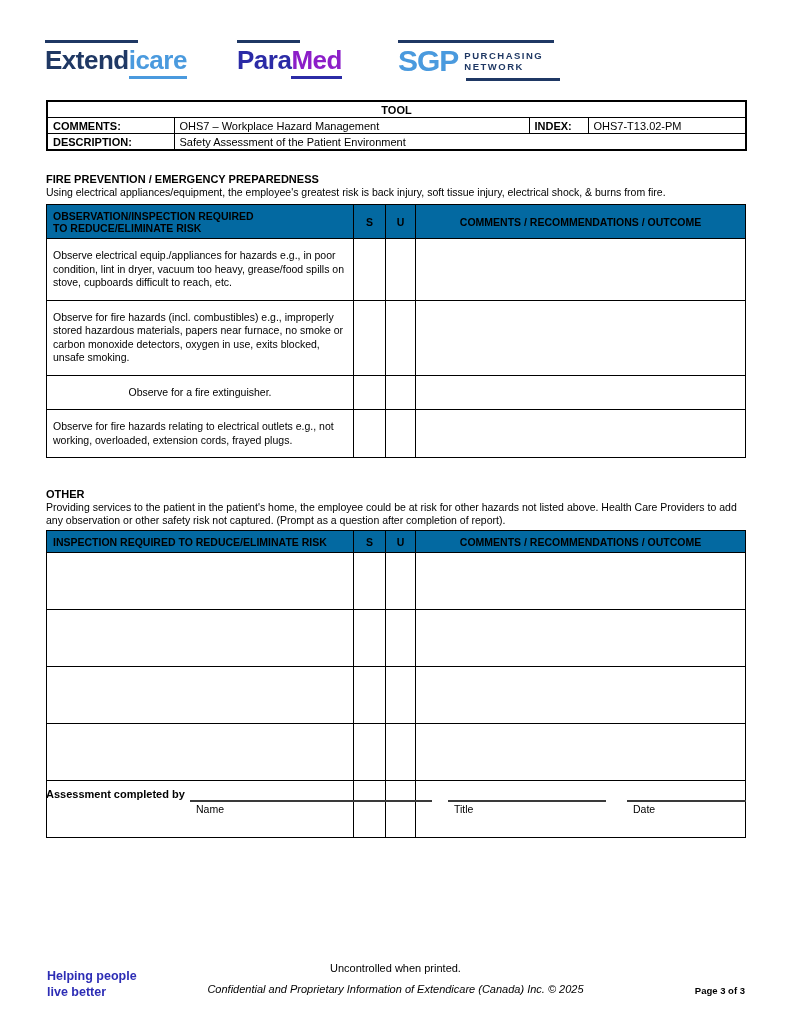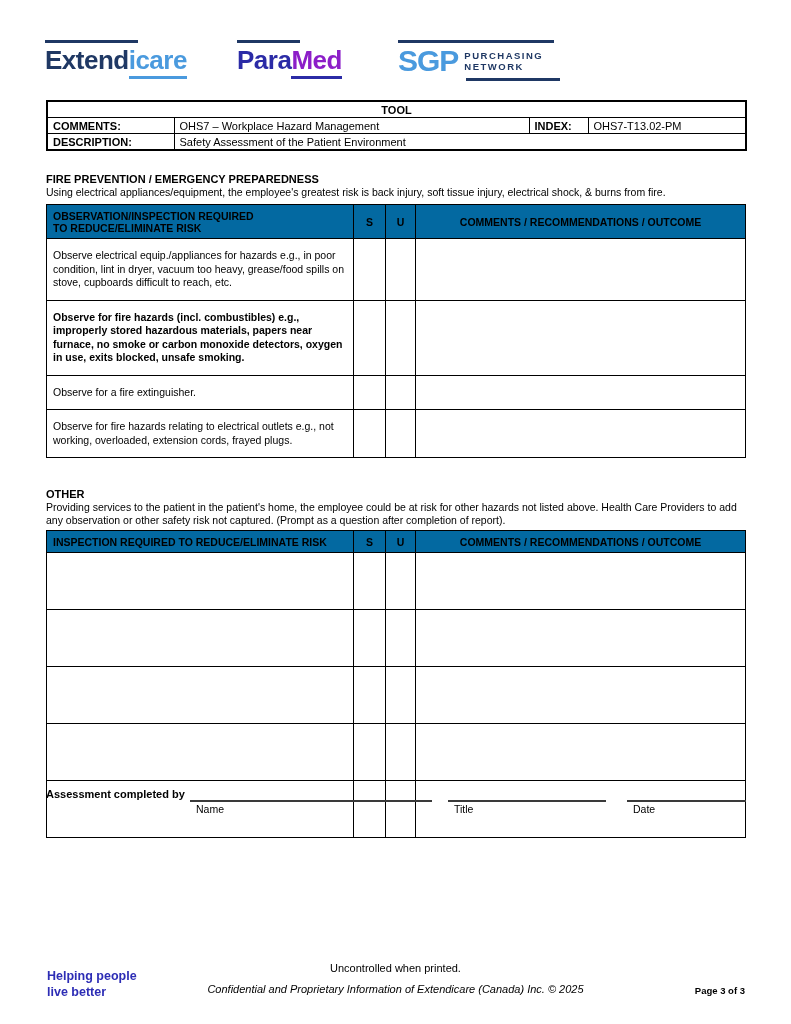--- a/index.html
+++ b/index.html
@@ -41,22 +41,22 @@
   .sec-heading{font-size:11px;font-weight:bold;line-height:14px;}
   .sec-intro{font-size:10.5px;line-height:13px;margin-bottom:5px;}
   .risk-table{width:699px;table-layout:fixed;border:1.5px solid #000;}
   .risk-table th,.risk-table td{border:1px solid #000;vertical-align:middle;}
   .risk-table th{background:#0369a1;font-size:10.5px;font-weight:bold;padding:3px 4px;}
   .risk-table th.obs{text-align:left;padding-left:6px;}
   .risk-table td{font-size:10.5px;line-height:13.5px;padding:10px 6px;vertical-align:top;}
   .risk-table td.mark{padding:0;}
   .fire-table .hrow{height:34px;}
   .fire-table .r1{height:41px;}
-  .fire-table .r2{height:55px;font-weight:bold;}
-  .fire-table .r3{height:21px;}
+  .fire-table .r2{height:55px;}
+  .fire-table .r3{height:21px;text-align:center;}
   .fire-table .r4{height:33px;}
   .other-block{margin-top:29px;}
   .other-intro{margin-bottom:3px;}
   .other-table .hrow{height:22px;}
   .other-table .er{height:57px;}
   .other-table th.obs{font-size:10.5px;}
 
   
   .signature{position:absolute;left:46px;top:786px;width:700px;height:34px;}
   .sig-label{position:absolute;left:0;top:2px;font-size:11px;font-weight:bold;}

